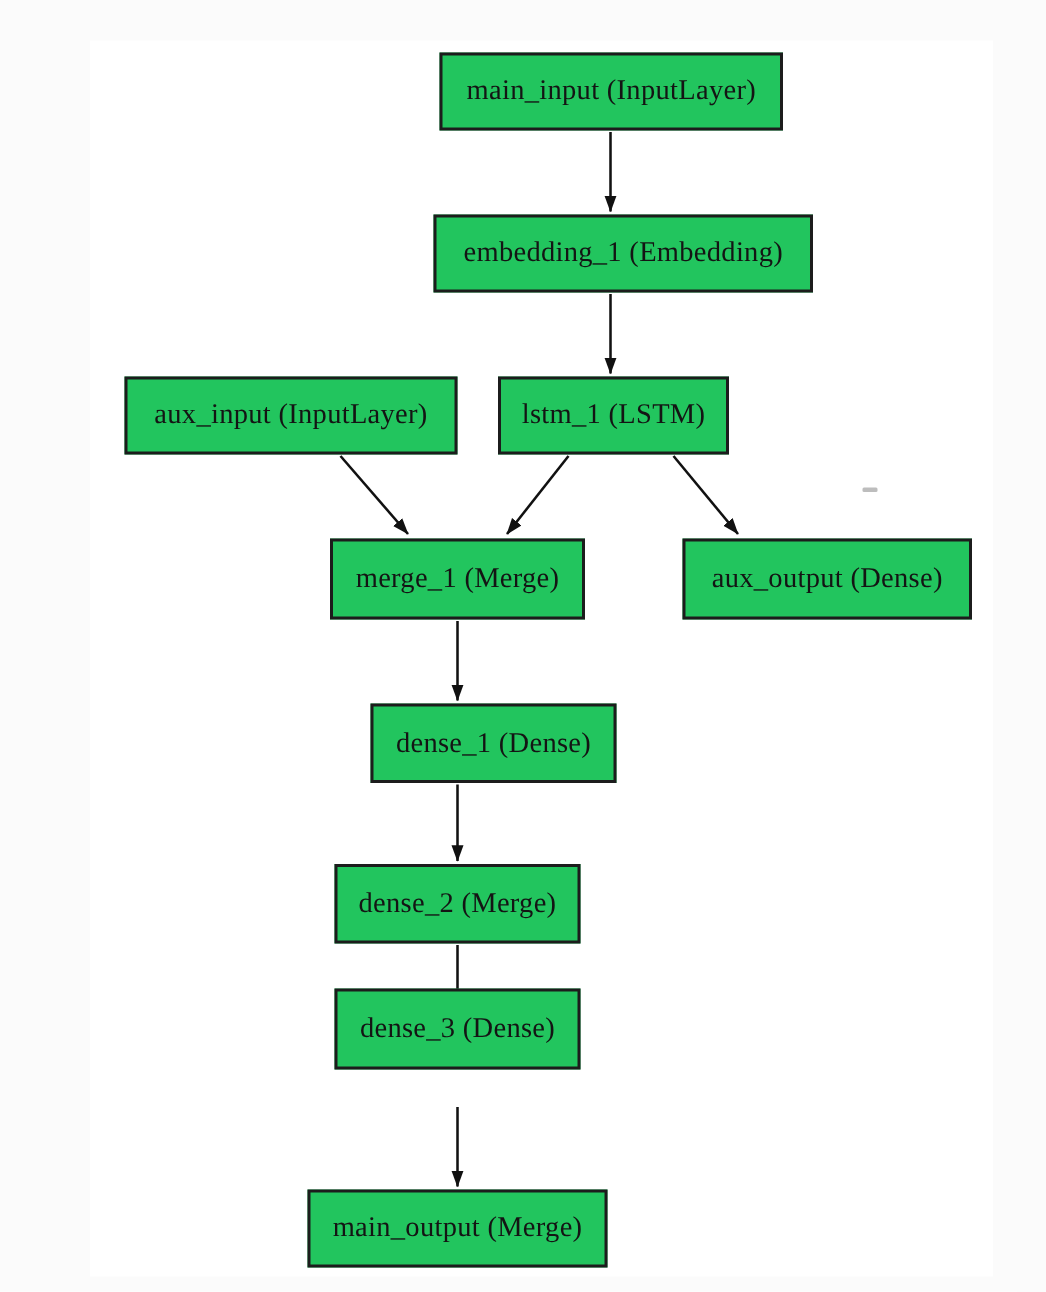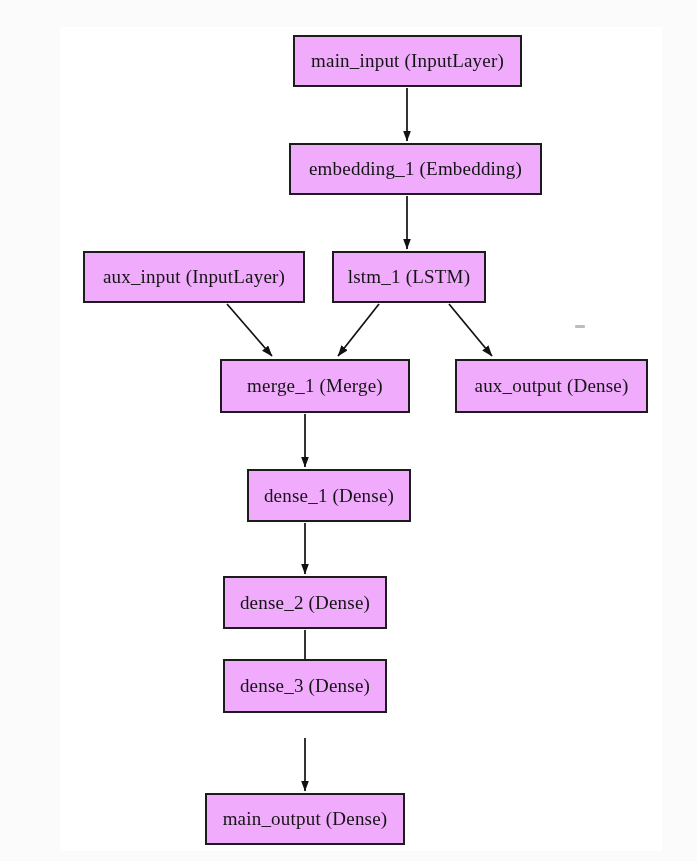--- a/index.html
+++ b/index.html
@@ -27,37 +27,37 @@
     position: absolute;
     left: 0;
     top: 0;
     width: 697px;
     height: 861px;
     pointer-events: none;
   }
   .node {
     position: absolute;
     box-sizing: border-box;
-    background: #f0abfc;
+    background: #22c55e;
     border: 2px solid #1c1c1c;
     color: #141414;
     font-size: 19px;
     display: flex;
     align-items: center;
     justify-content: center;
     white-space: nowrap;
     letter-spacing: 0.2px;
     font-family: Liberation Serif, serif;
   }
   
   .n-main-input  { left: 293px; top: 35px;  width: 229px; height: 52px; }
   .n-embedding-1 { left: 289px; top: 143px; width: 253px; height: 52px; }
   .n-aux-input   { left: 83px;  top: 251px; width: 222px; height: 52px; }
   .n-lstm-1      { left: 332px; top: 251px; width: 154px; height: 52px; }
-  .n-merge-1     { left: 220px; top: 359px; width: 190px; height: 54px; }
+  .n-merge-1     { left: 220px; top: 359px; width: 170px; height: 54px; }
   .n-aux-output  { left: 455px; top: 359px; width: 193px; height: 54px; text-align: center; }
   .n-dense-1     { left: 223px; top: 469px; width: 164px; height: 53px; margin-left: 24px; }
   .n-dense-2     { left: 223px; top: 576px; width: 164px; height: 53px; }
   .n-dense-3     { left: 223px; top: 659px; width: 164px; height: 54px; }
   .n-main-output { left: 205px; top: 793px; width: 200px; height: 52px; }
   .stray-mark {
     position: absolute;
     left: 575px;
     top: 325px;
     width: 10px;
@@ -100,19 +100,19 @@
     <line x1="305" y1="738" x2="305" y2="791" stroke="#111111" stroke-width="1.7" marker-end="url(#arrow)"></line>
   </svg>
 
   <div class="node n-main-input">main_input (InputLayer)</div>
   <div class="node n-embedding-1">embedding_1 (Embedding)</div>
   <div class="node n-aux-input">aux_input (InputLayer)</div>
   <div class="node n-lstm-1">lstm_1 (LSTM)</div>
   <div class="node n-merge-1">merge_1 (Merge)</div>
   <div class="node n-aux-output">aux_output (Dense)</div>
   <div class="node n-dense-1">dense_1 (Dense)</div>
-  <div class="node n-dense-2">dense_2 (Dense)</div>
+  <div class="node n-dense-2">dense_2 (Merge)</div>
   <div class="node n-dense-3">dense_3 (Dense)</div>
-  <div class="node n-main-output">main_output (Dense)</div>
+  <div class="node n-main-output">main_output (Merge)</div>
 
   <div class="stray-mark"></div>
 
 </div>
 
 </body></html>

